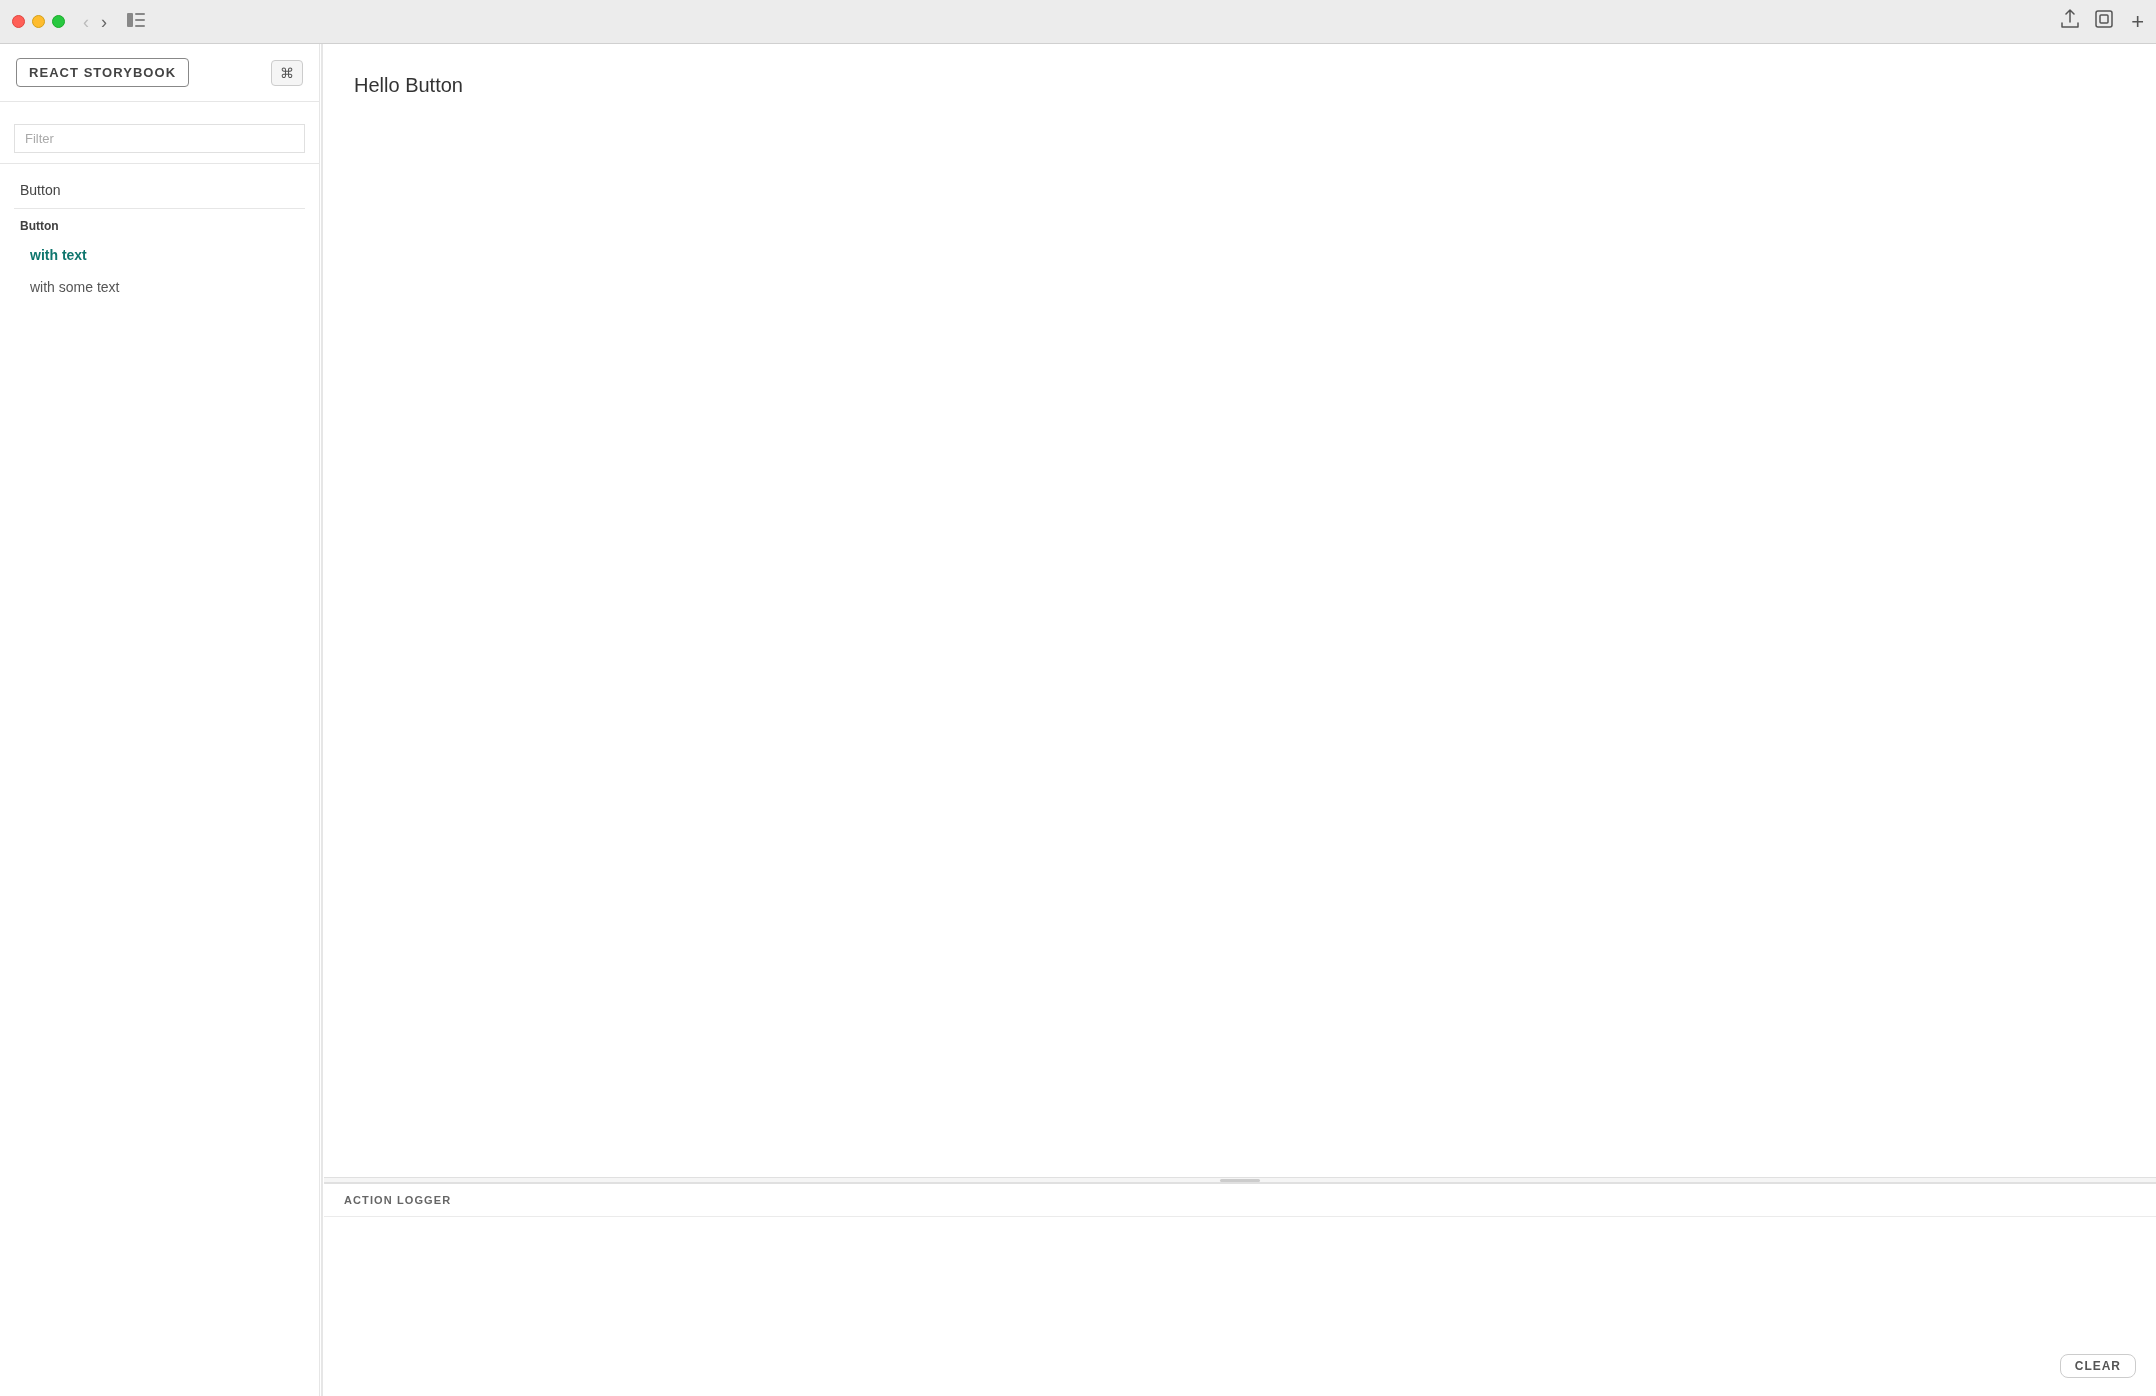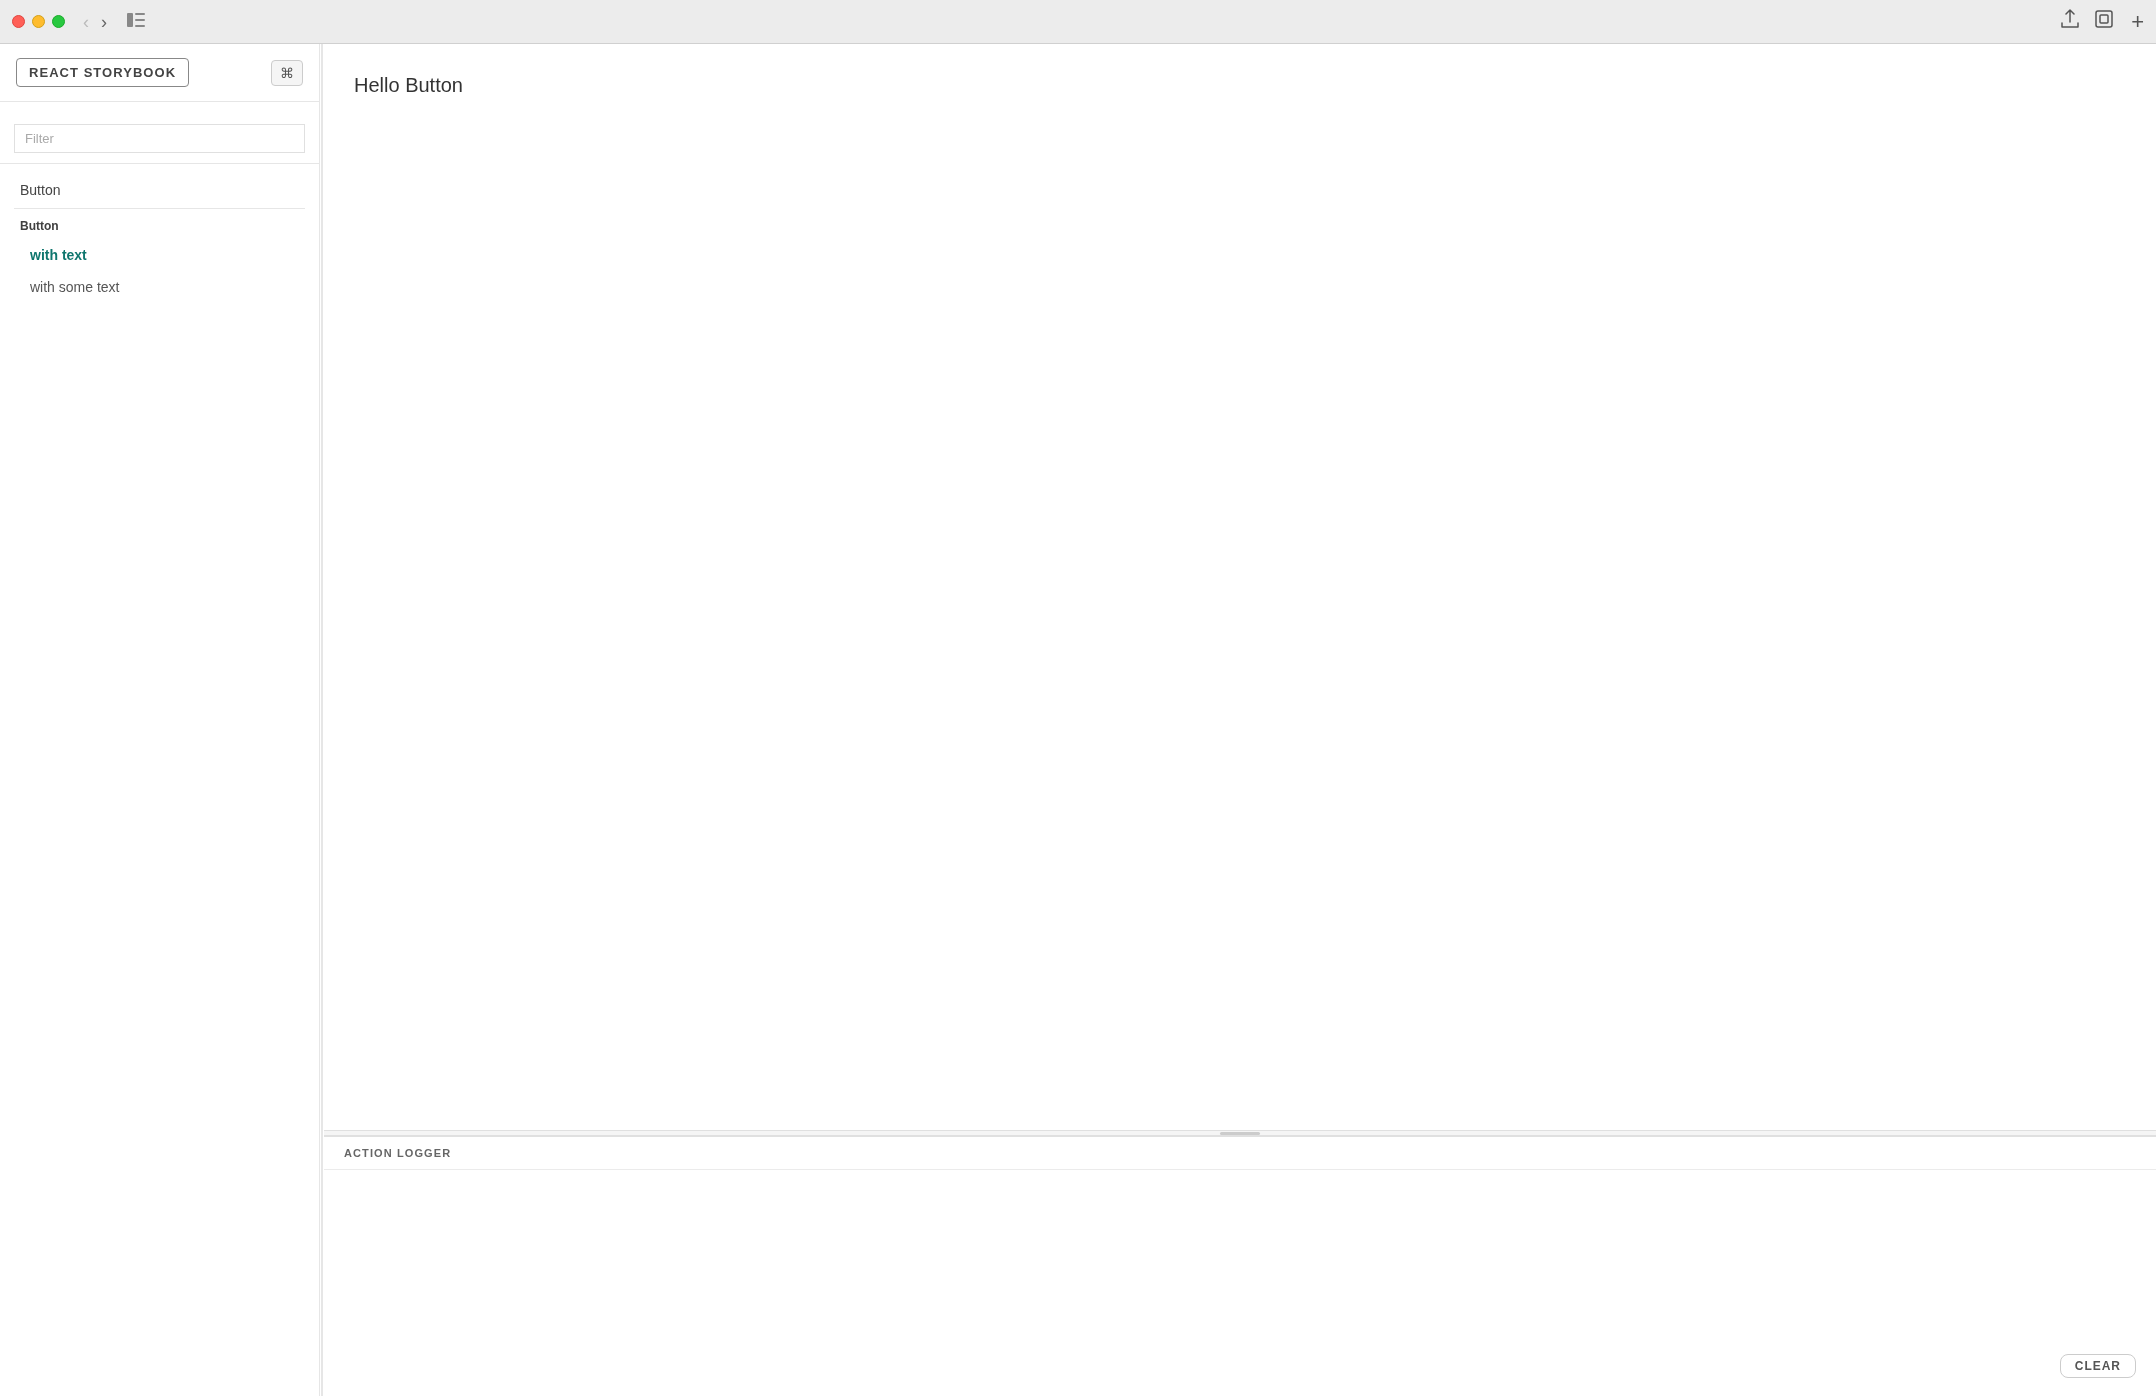--- a/index.html
+++ b/index.html
@@ -268,21 +268,21 @@
 
     .resize-handle-bar {
       width: 40px;
       height: 3px;
       background: #ccc;
       border-radius: 2px;
     }
 
     
     .action-logger {
-      height: 260px;
+      height: 213px;
       border-top: 1px solid #e0e0e0;
       display: flex;
       flex-direction: column;
       background: #fff;
     }
 
     .action-logger-header {
       display: flex;
       align-items: center;
       justify-content: space-between;

